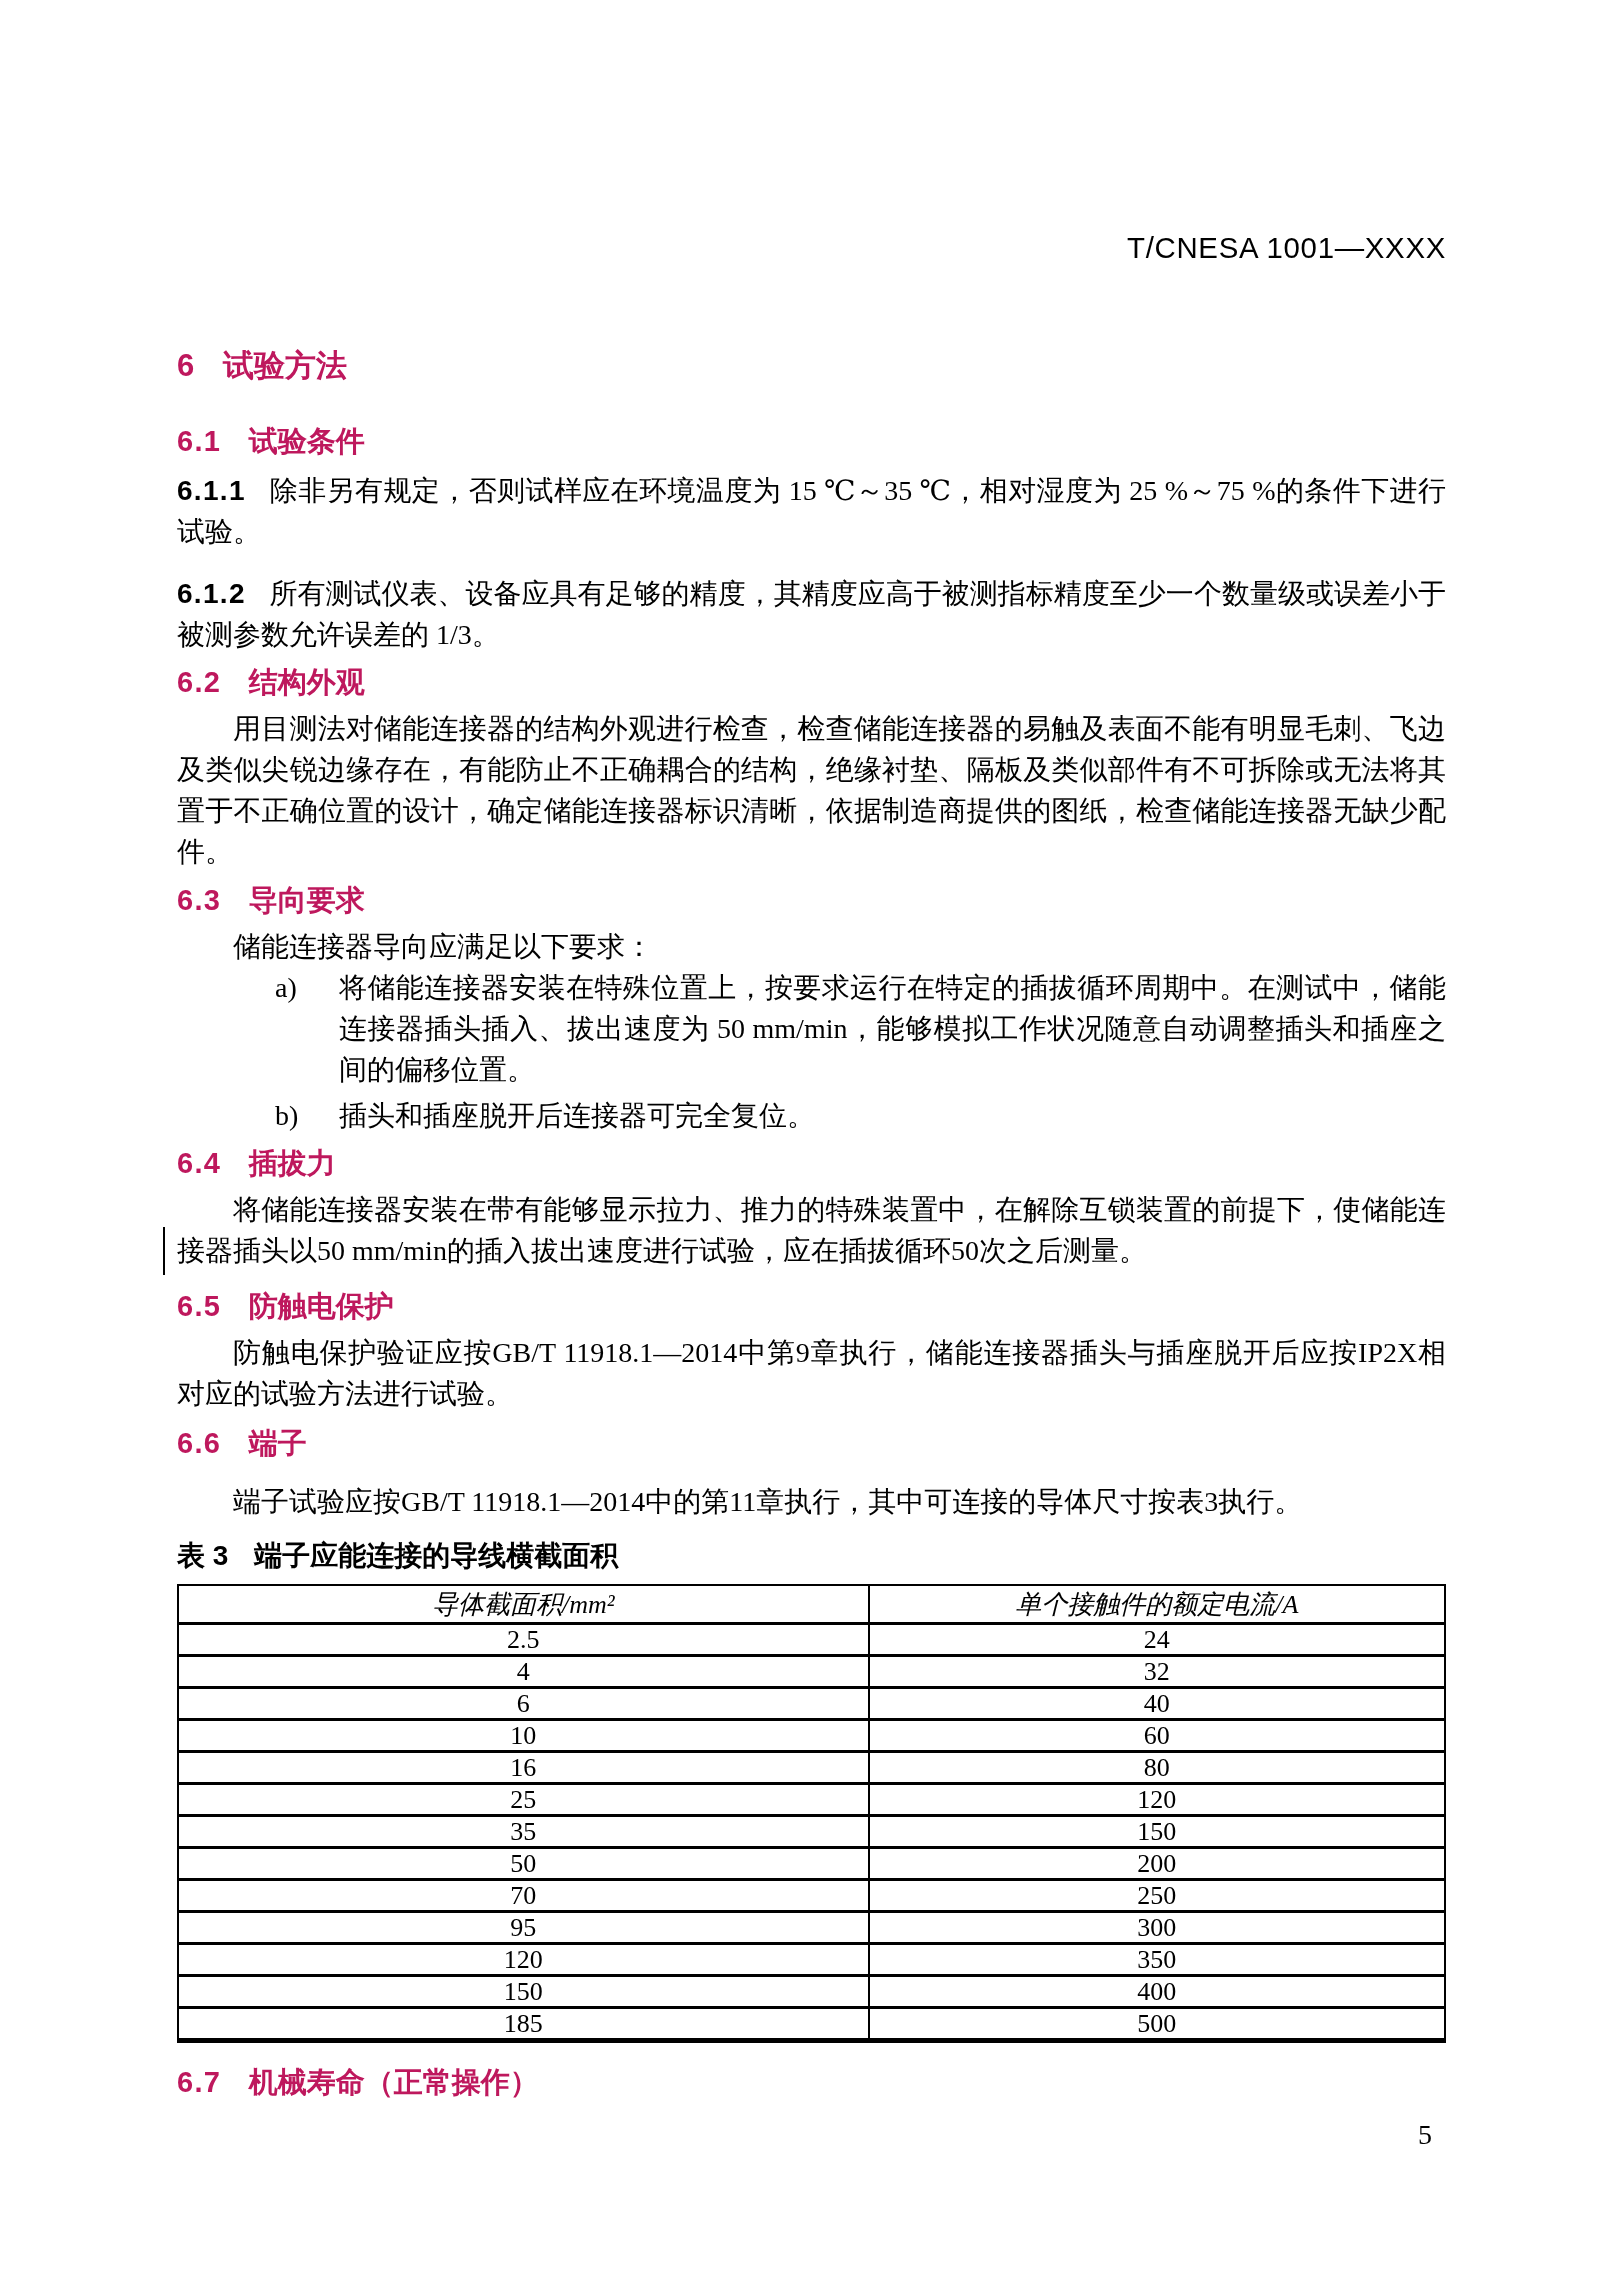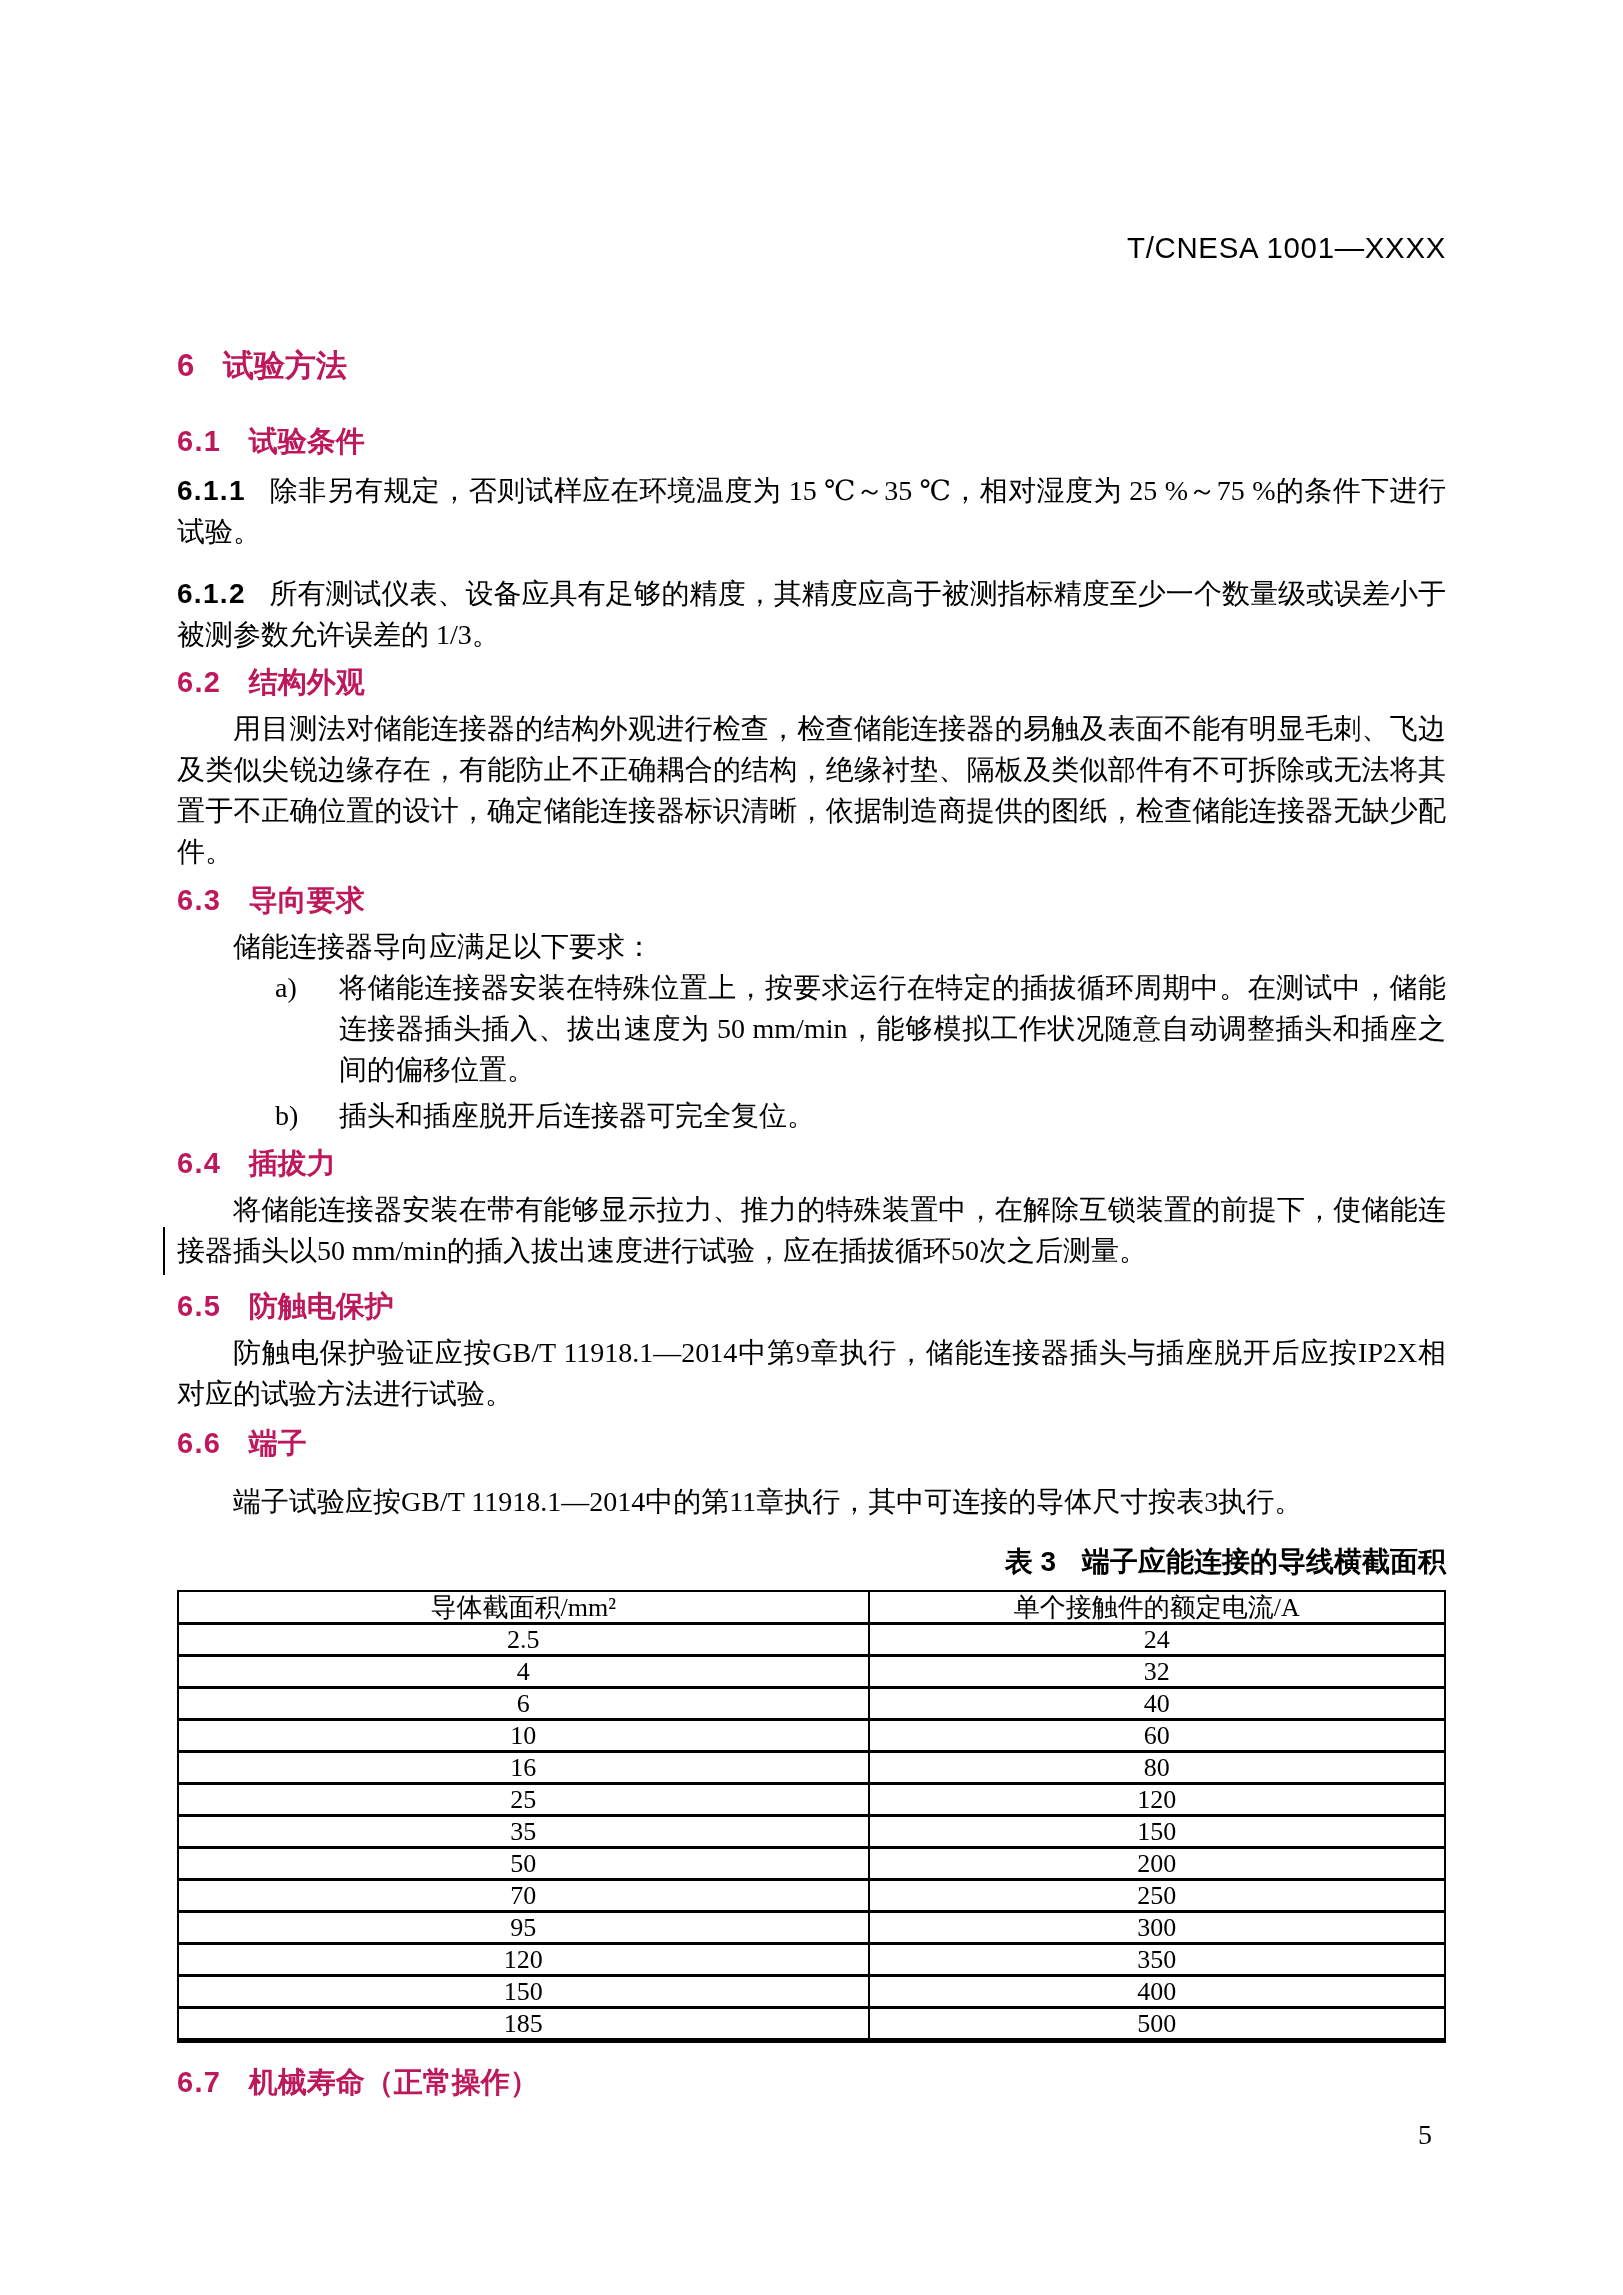--- a/index.html
+++ b/index.html
@@ -72,22 +72,22 @@
     position: absolute;
     left: -14.4px;
     top: 38px;
     width: 2px;
     height: 48px;
     background: #000;
   }
 
   
   .table-caption {
-    margin-top: 23px;
-    text-align: right;
+    margin-top: 17px;
+    text-align: left;
     font-family: "Liberation Sans", "DejaVu Sans", sans-serif;
     font-weight: 700;
     font-size: 28px;
     line-height: 33px;
   }
   .caption-label { margin-right: 26px; }
 
   
   table.t3 {
     margin-top: 11.8px;
@@ -104,21 +104,21 @@
     border-right: 2px solid #000;
     border-bottom: 3.3px solid #000;
     text-align: center;
     vertical-align: middle;
     font-size: 26px;
     font-weight: 400;
     height: 31px;
     line-height: 29px;
     padding: 0;
   }
-  table.t3 th { height: 33px; }
+  table.t3 th { height: 39px; font-style: italic; }
 
   
   .page-num {
     position: absolute;
     top: 2119px;
     right: 191px;
     font-size: 28px;
   }
 </style>
 </head>

